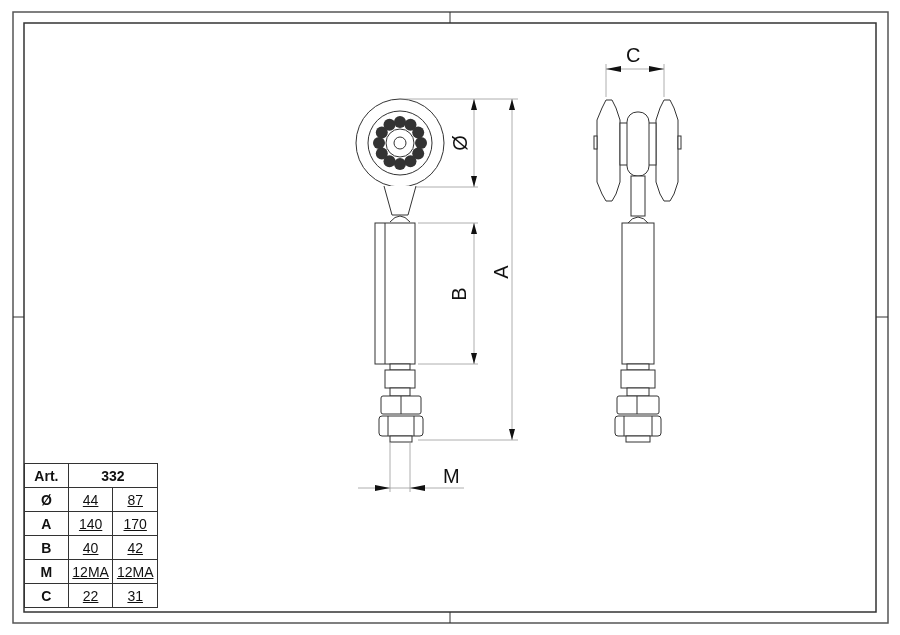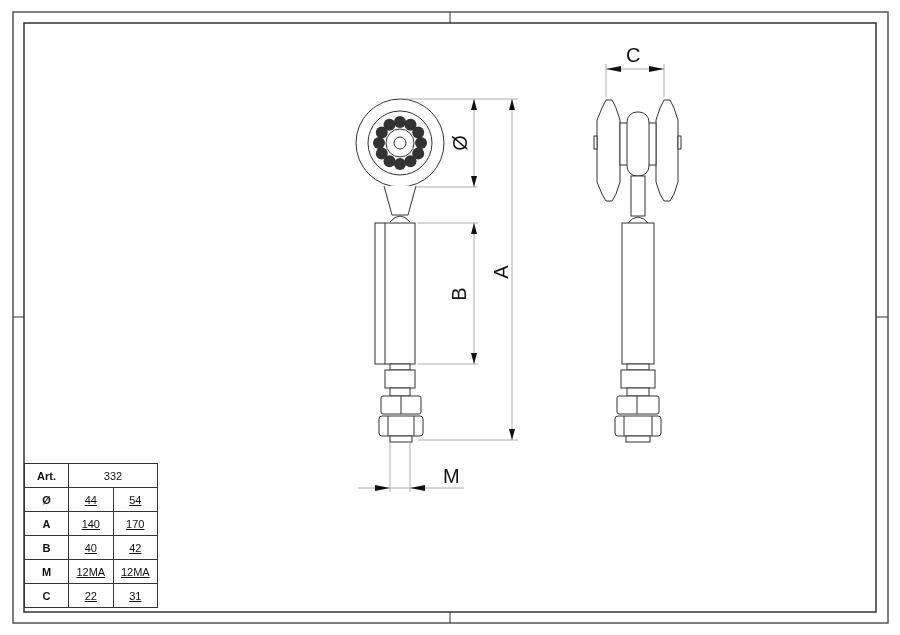--- a/index.html
+++ b/index.html
@@ -1,20 +1,20 @@
 <!DOCTYPE html>
 <html><head>
 <meta charset="utf-8">
 <style>
   html, body { margin:0; padding:0; background:#ffffff; }
   body { width:900px; height:635px; position:relative; overflow:hidden; font-family:"Liberation Sans", sans-serif; }
   #sheet { position:absolute; left:0; top:0; width:900px; height:635px; }
-  .spec-table { position:absolute; left:24px; top:463px; width:134px; border-collapse:collapse; font-family:"Liberation Sans", sans-serif; font-size:11px; color:#111; background:#fff; }
+  .spec-table { position:absolute; left:24px; top:463px; width:134px; border-collapse:collapse; font-family:"Liberation Sans", sans-serif; font-size:14px; color:#111; background:#fff; }
   .spec-table td { border:1px solid #333; height:23px; text-align:center; padding:0; }
-  .spec-table td.hdr { font-weight:normal; }
+  .spec-table td.hdr { font-weight:bold; }
   .spec-table td.lbl { font-weight:bold; width:44px; }
   .spec-table td.val { width:44px;text-decoration:underline; }
   .dim-label { position:absolute; font-family:"Liberation Sans", sans-serif; font-size:20px; color:#111; line-height:1; }
   .rot { transform:rotate(-90deg); transform-origin:center center; }
 </style>
 </head>
 <body>
 
 <svg id="sheet" width="900" height="635" viewBox="0 0 900 635" xmlns="http://www.w3.org/2000/svg">
 
@@ -139,21 +139,21 @@
 
 <table class="spec-table">
   <tbody>
       <tr>
     <td class="hdr lbl">Art.</td>
     <td class="hdr" colspan="2">332</td>
   </tr>
   <tr>
     <td class="lbl">Ø</td>
     <td class="val">44</td>
-    <td class="val">54</td>
+    <td class="val">87</td>
   </tr>
   <tr>
     <td class="lbl">A</td>
     <td class="val">140</td>
     <td class="val">170</td>
   </tr>
   <tr>
     <td class="lbl">B</td>
     <td class="val">40</td>
     <td class="val">42</td>

